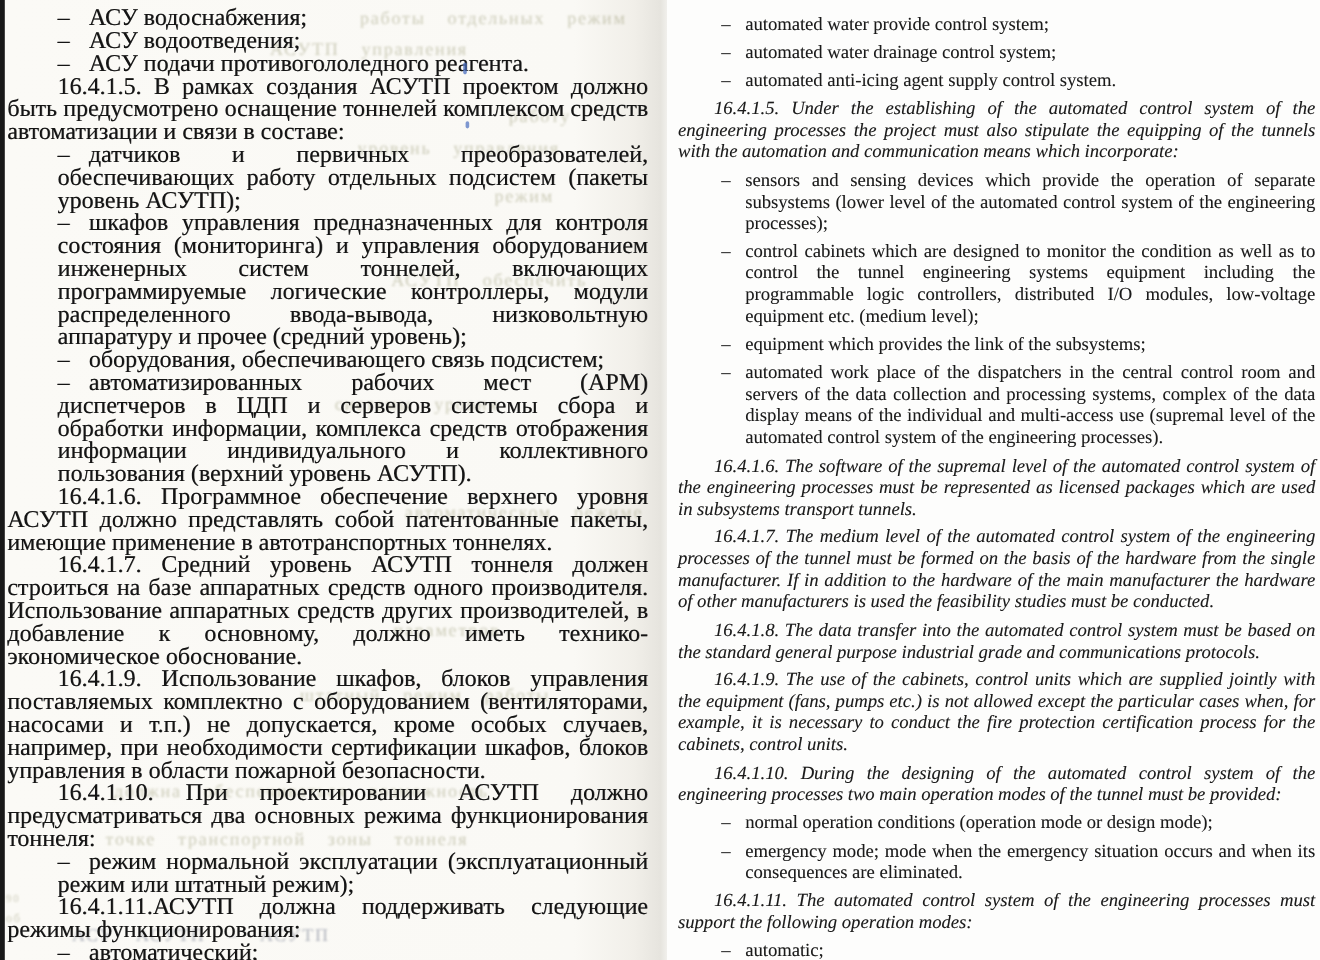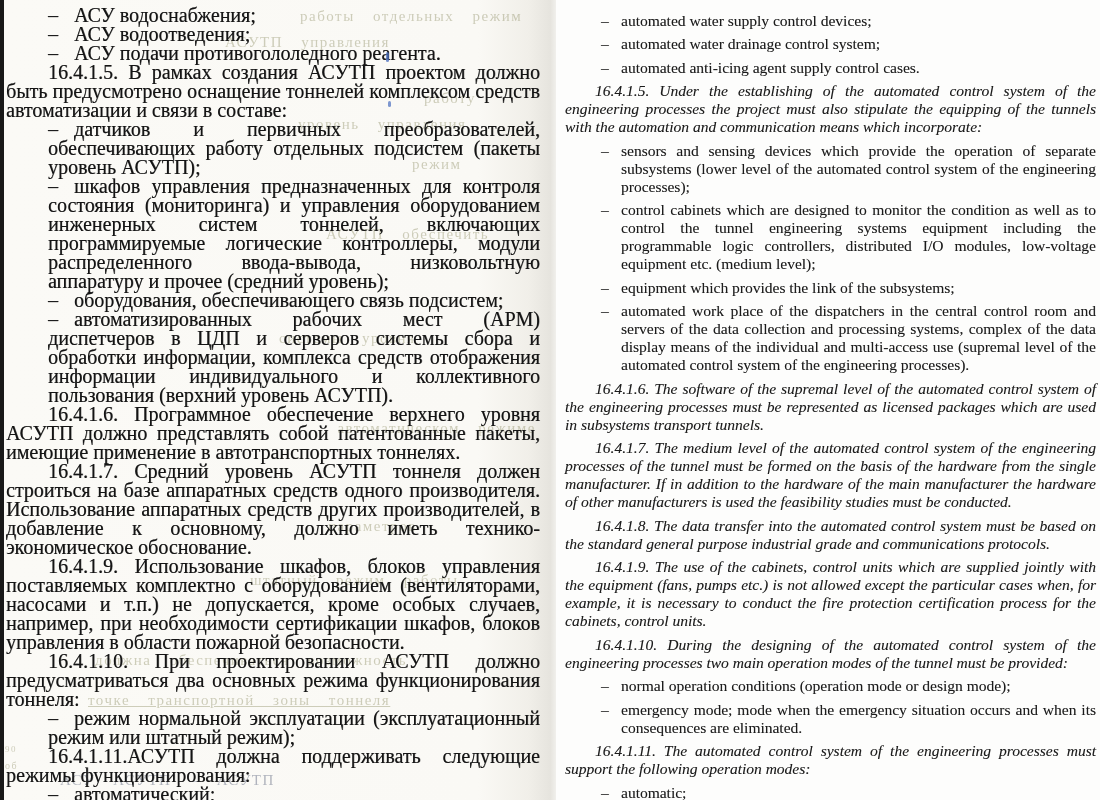--- a/index.html
+++ b/index.html
@@ -69,21 +69,21 @@
         <span class="ghost" style="left: 225px; top: 34px; width: 205px;">АСУТП управления</span>
         <span class="ghost" style="left: 424px; top: 90px; width: 114px;">работу</span>
         <span class="ghost" style="left: 298px; top: 116px; width: 240px;">уровень управления</span>
         <span class="ghost" style="left: 412px; top: 156px; width: 126px;">режим</span>
         <span class="ghost" style="left: 326px; top: 226px; width: 210px;">АСУТП обеспечить</span>
         <span class="ghost" style="left: 279px; top: 330px; width: 244px;">системы уровня</span>
         <span class="ghost" style="left: 296px; top: 420px; width: 240px; text-align: right;">автоматическом режиме</span>
         <span class="ghost" style="left: 328px; top: 518px; width: 208px;">параметров</span>
         <span class="ghost" style="left: 250px; top: 572px; width: 286px;">штатный режим работы</span>
         <span class="ghost" style="left: 95px; top: 652px; width: 430px;">должна обеспечиваться возможность</span>
-        <span class="ghost" style="left: 88px; top: 692px; width: 440px; text-decoration: underline;">точке транспортной зоны тоннеля</span>
+        <span class="ghost" style="left: 88px; top: 692px; width: 440px;">точке транспортной зоны тоннеля</span>
         <span class="ghost" style="left: 60px; top: 772px; width: 470px; color: rgba(115, 122, 142, 0.55);">АСУ      АСУТП   –   АСУТП</span>
         <span class="ghost" style="left: 5px; top: 744px; width: 24px; font-size: 9px; font-family: Liberation Serif, serif;">90</span>
         <span class="ghost" style="left: 5px; top: 760px; width: 24px; font-size: 10px;">об</span>
       </div>
     <div class="ink-dot dot1" style="background: rgb(74, 111, 192);"></div>
     <div class="ink-dot dot2" style="background: rgb(74, 111, 192);"></div>
     <div class="col-content" id="left-col">
         <div class="l-bullet"><span class="dash">–</span><span>АСУ водоснабжения;</span></div>
         <div class="l-bullet"><span class="dash">–</span><span>АСУ водоотведения;</span></div>
         <div class="l-bullet"><span class="dash">–</span><span>АСУ подачи противогололедного реагента.</span></div>
@@ -97,23 +97,23 @@
         <div class="l-para">16.4.1.9. Использование шкафов, блоков управления поставляемых комплектно с оборудованием (вентиляторами, насосами и т.п.) не допускается, кроме особых случаев, например, при необходимости сертификации шкафов, блоков управления в области пожарной безопасности.</div>
         <div class="l-para">16.4.1.10. При проектировании АСУТП должно предусматриваться два основных режима функционирования тоннеля:</div>
         <div class="l-bullet"><span class="dash">–</span><span>режим нормальной эксплуатации (эксплуатационный режим или штатный режим);</span></div>
         <div class="l-para">16.4.1.11.АСУТП должна поддерживать следующие режимы функционирования:</div>
         <div class="l-bullet"><span class="dash">–</span><span>автоматический;</span></div>
       </div>
   </div>
 
   <div class="right-page">
     <div class="col-content" id="right-col">
-        <div class="r-bullet"><span class="dash">–</span><span>automated water supply control devices;</span></div>
+        <div class="r-bullet"><span class="dash">–</span><span>automated water provide control system;</span></div>
         <div class="r-bullet"><span class="dash">–</span><span>automated water drainage control system;</span></div>
-        <div class="r-bullet"><span class="dash">–</span><span>automated anti-icing agent supply control cases.</span></div>
+        <div class="r-bullet"><span class="dash">–</span><span>automated anti-icing agent supply control system.</span></div>
         <div class="r-para">16.4.1.5. Under the establishing of the automated control system of the engineering processes the project must also stipulate the equipping of the tunnels with the automation and communication means which incorporate:</div>
         <div class="r-bullet"><span class="dash">–</span><span>sensors and sensing devices which provide the operation of separate subsystems (lower level of the automated control system of the engineering processes);</span></div>
         <div class="r-bullet"><span class="dash">–</span><span>control cabinets which are designed to monitor the condition as well as to control the tunnel engineering systems equipment including the programmable logic controllers, distributed I/O modules, low-voltage equipment etc. (medium level);</span></div>
         <div class="r-bullet"><span class="dash">–</span><span>equipment which provides the link of the subsystems;</span></div>
         <div class="r-bullet"><span class="dash">–</span><span>automated work place of the dispatchers in the central control room and servers of the data collection and processing systems, complex of the data display means of the individual and multi-access use (supremal level of the automated control system of the engineering processes).</span></div>
         <div class="r-para">16.4.1.6. The software of the supremal level of the automated control system of the engineering processes must be represented as licensed packages which are used in subsystems transport tunnels.</div>
         <div class="r-para">16.4.1.7. The medium level of the automated control system of the engineering processes of the tunnel must be formed on the basis of the hardware from the single manufacturer. If in addition to the hardware of the main manufacturer the hardware of other manufacturers is used the feasibility studies must be conducted.</div>
         <div class="r-para">16.4.1.8. The data transfer into the automated control system must be based on the standard general purpose industrial grade and communications protocols.</div>
         <div class="r-para">16.4.1.9. The use of the cabinets, control units which are supplied jointly with the equipment (fans, pumps etc.) is not allowed except the particular cases when, for example, it is necessary to conduct the fire protection certification process for the cabinets, control units.</div>
         <div class="r-para">16.4.1.10. During the designing of the automated control system of the engineering processes two main operation modes of the tunnel must be provided:</div>

